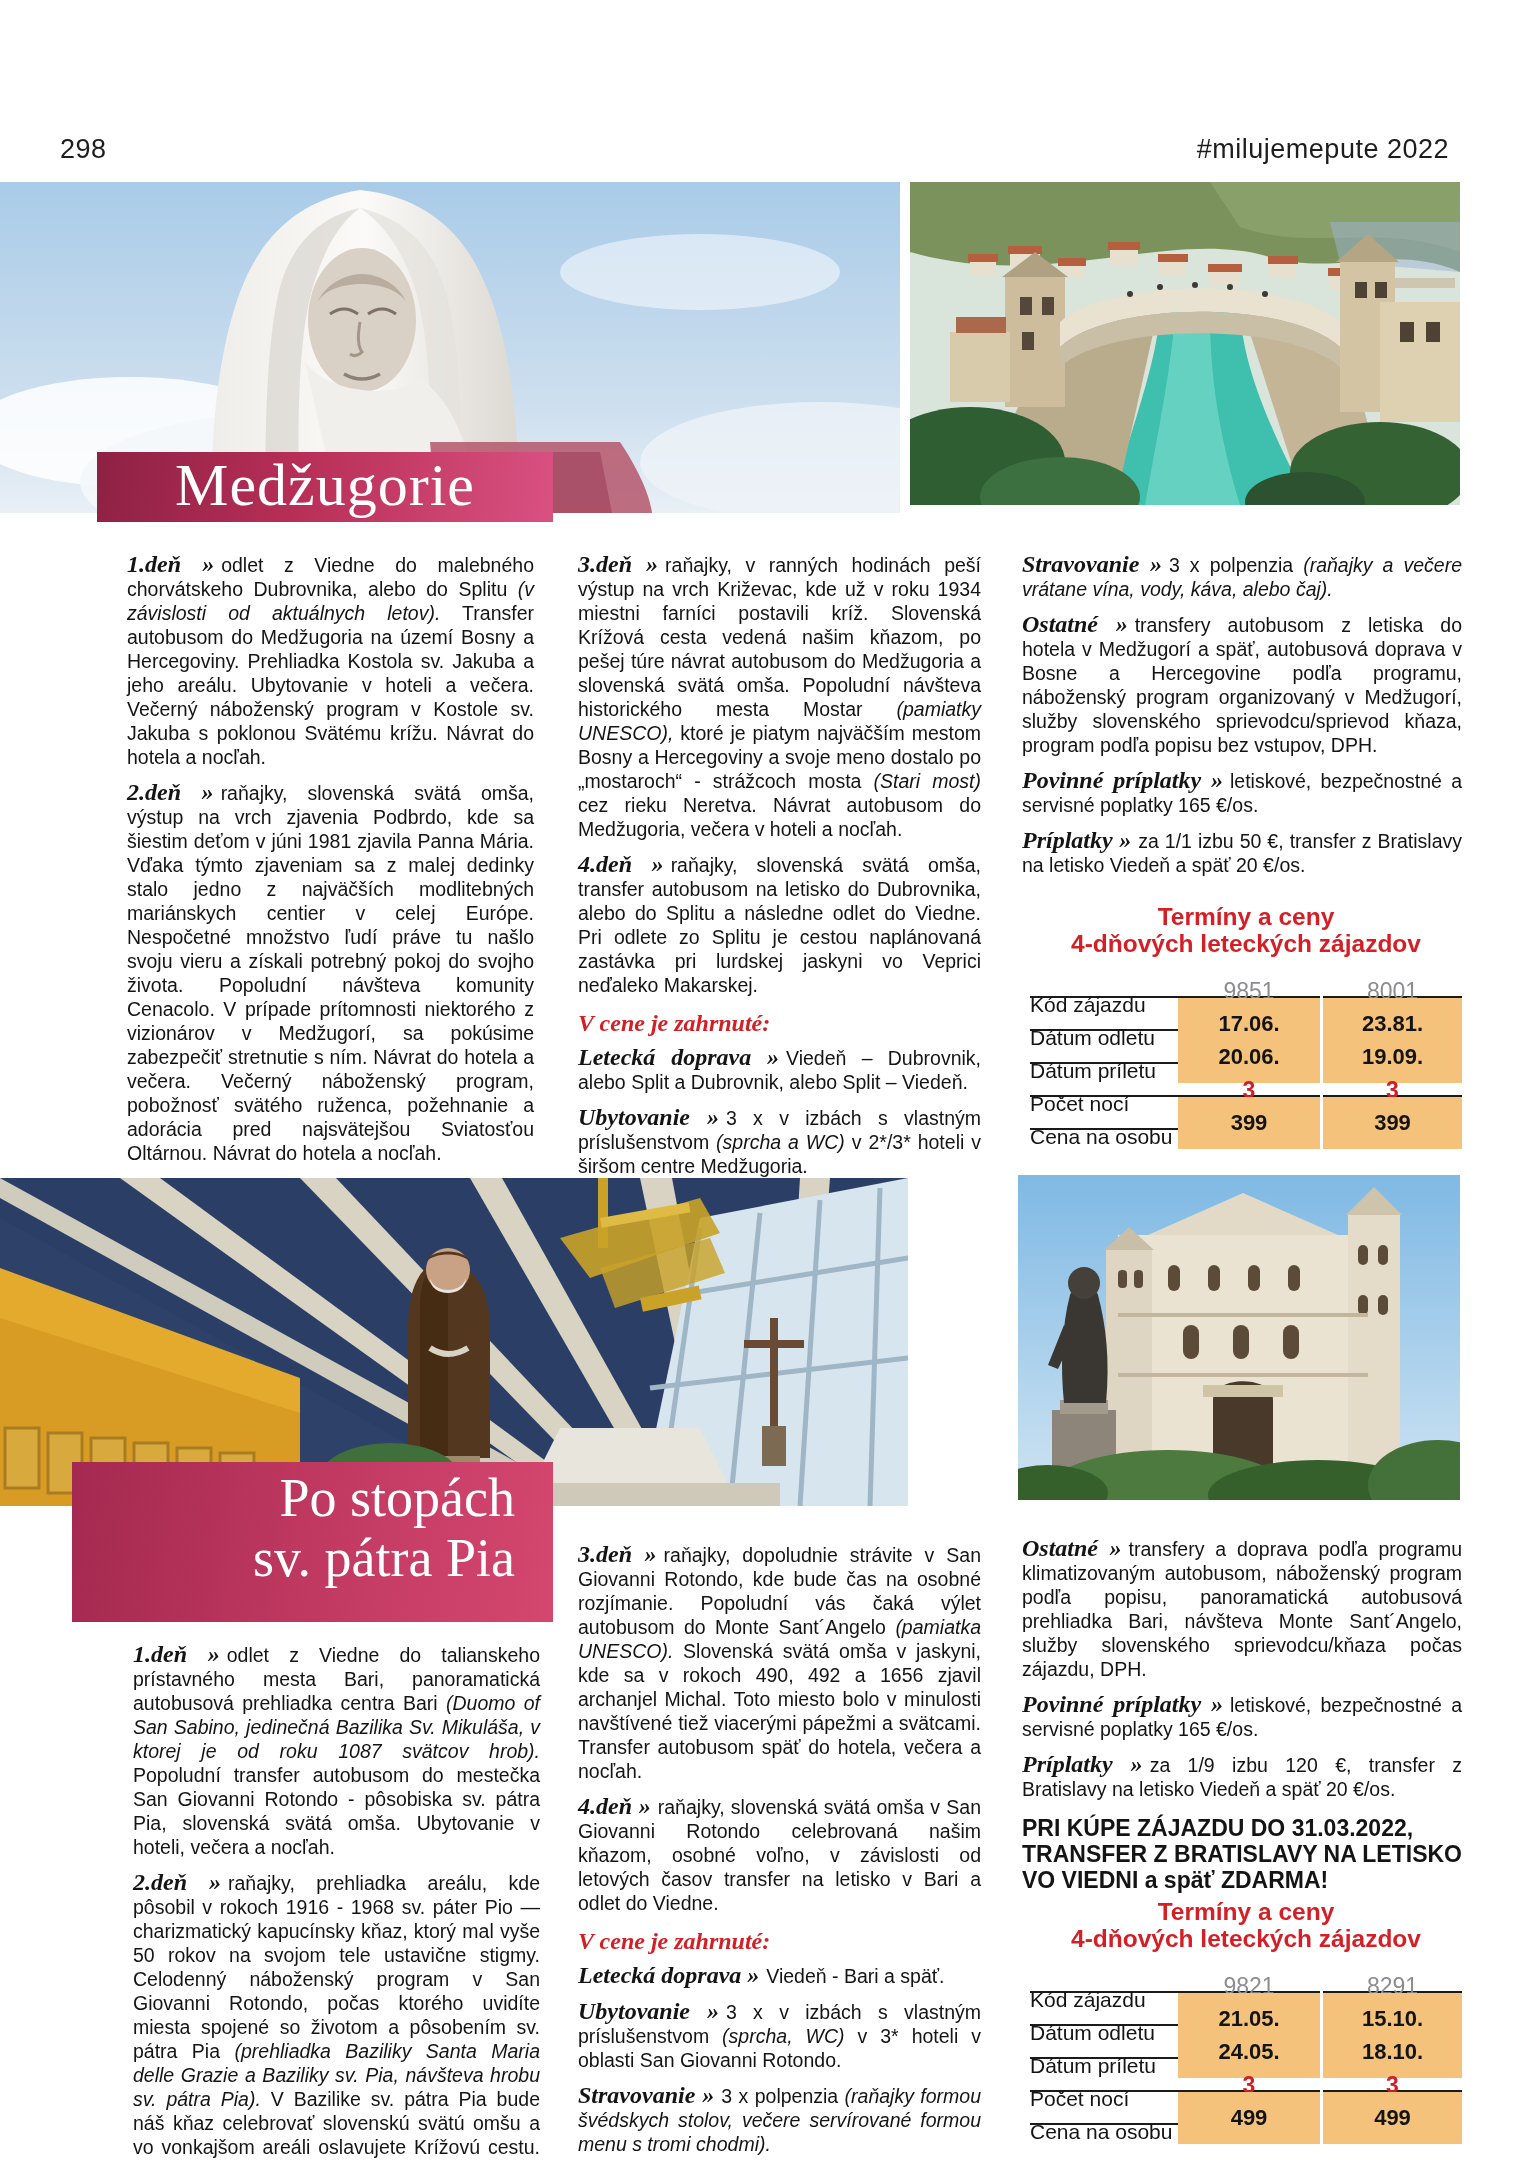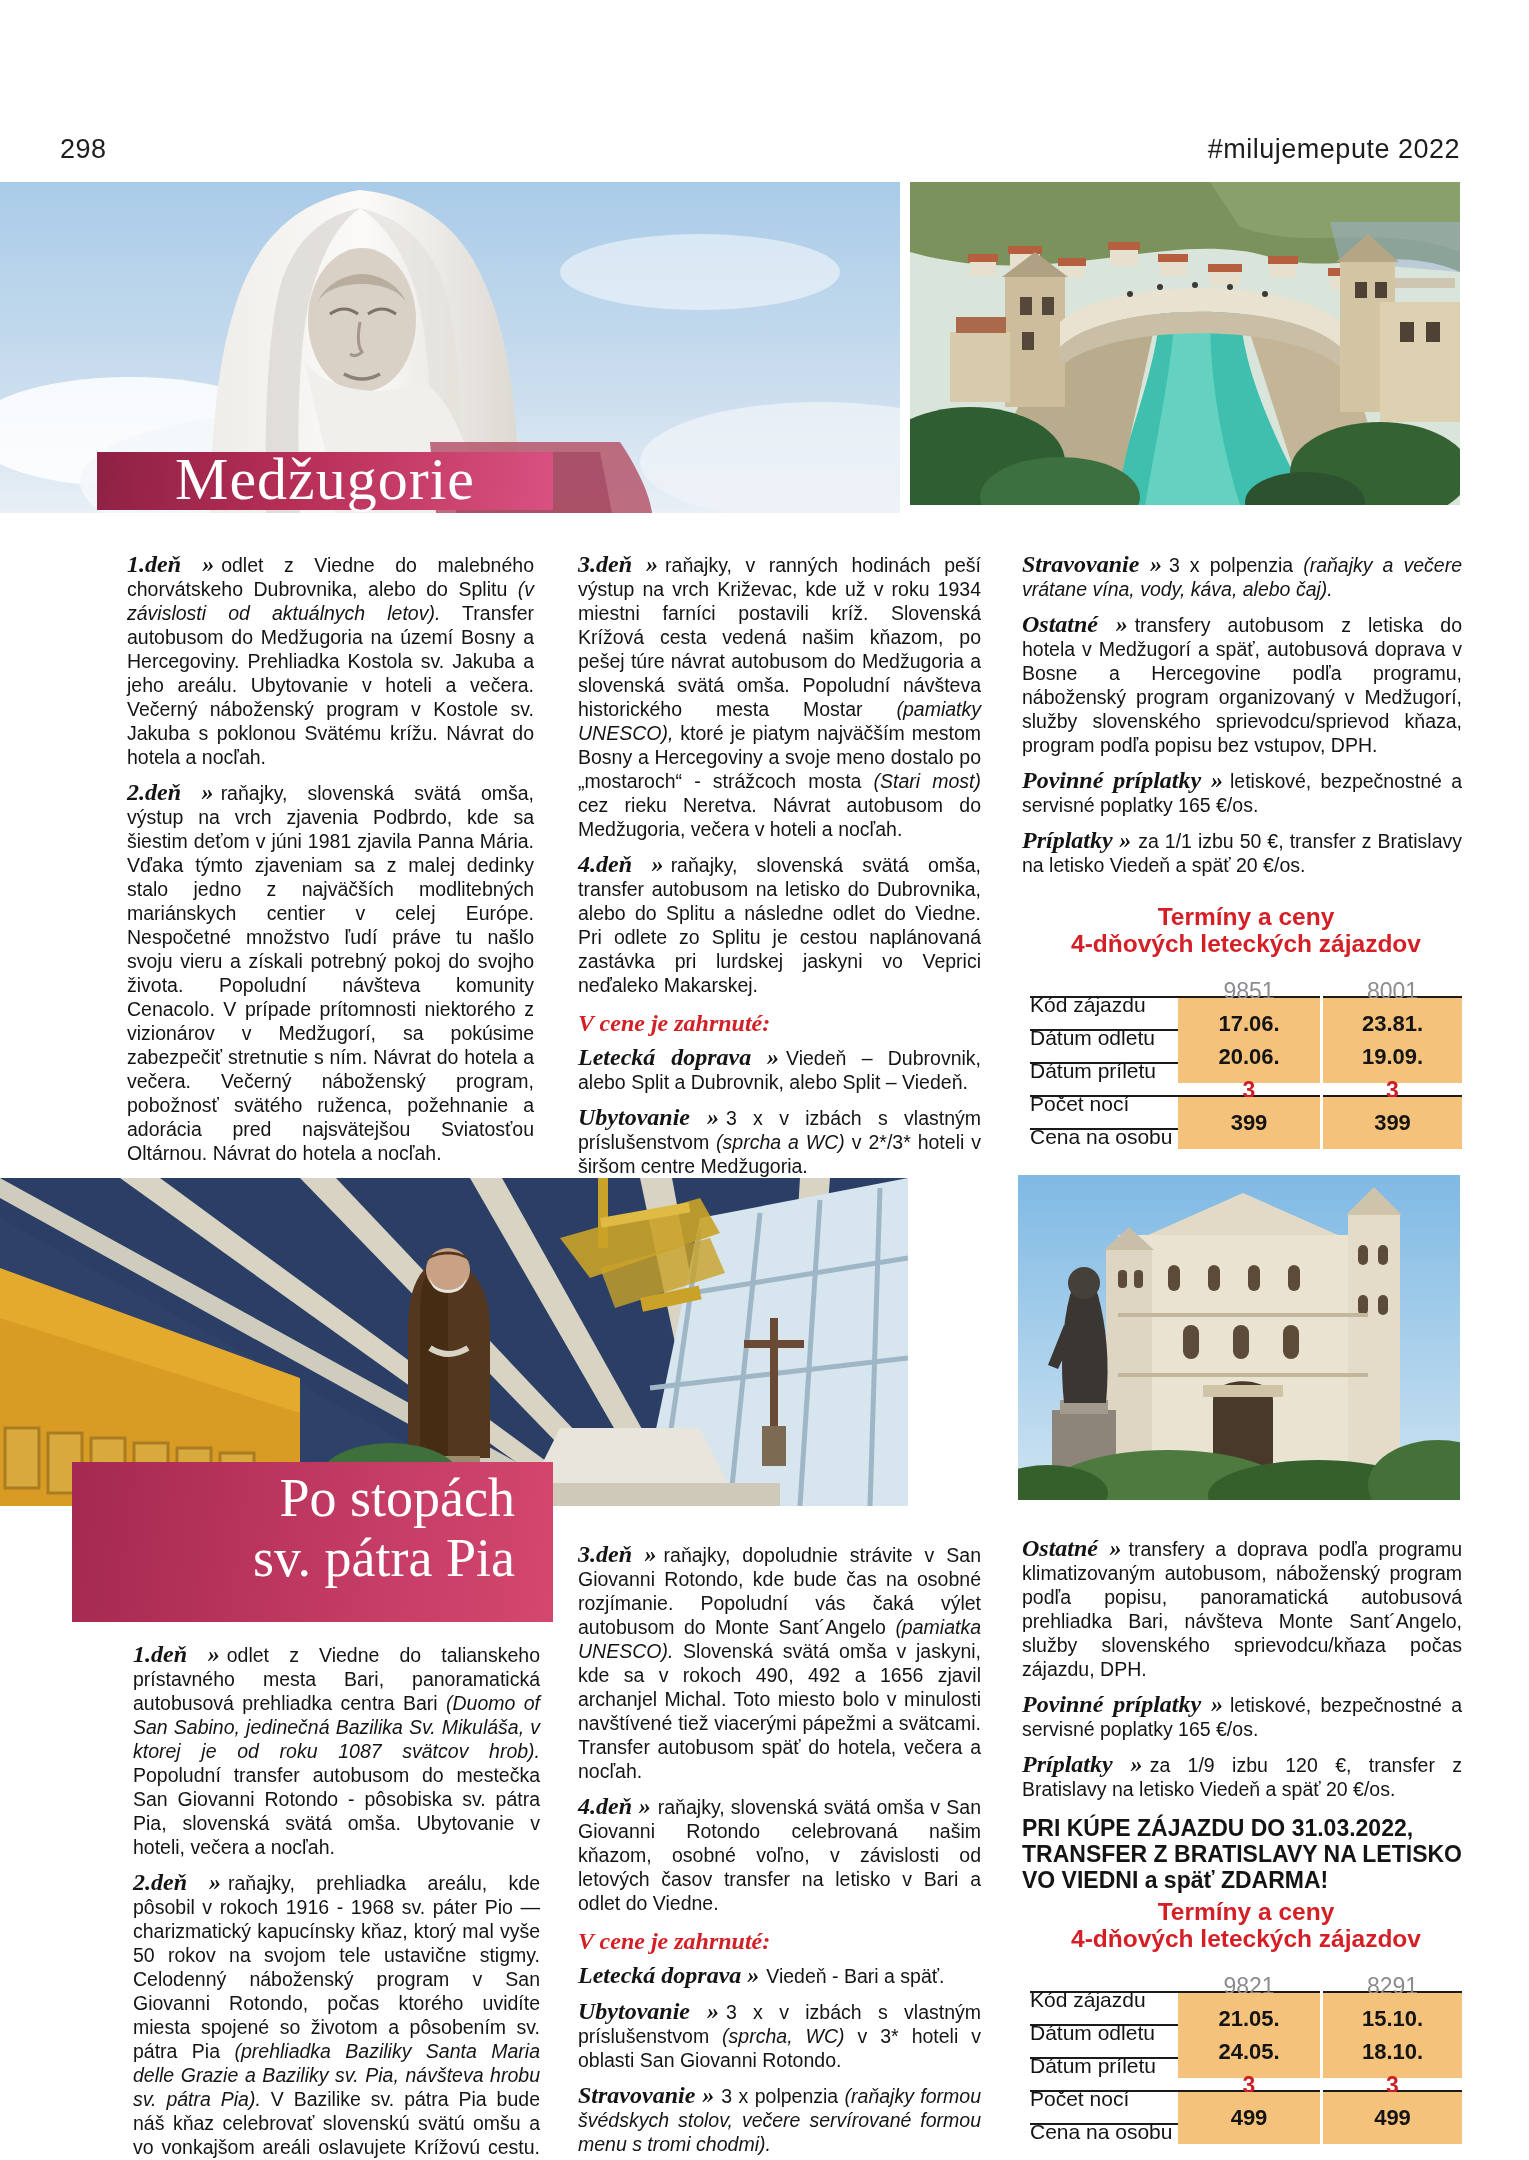--- a/index.html
+++ b/index.html
@@ -2,32 +2,32 @@
 <html lang="sk"><head>
 <meta charset="utf-8">
 <style>
   html,body{margin:0;padding:0;background:#ffffff;}
   #page{position:relative;width:1529px;height:2160px;background:#fff;overflow:hidden;
         font-family:"Liberation Sans",sans-serif;color:#141414;}
 
   
   .hdr{position:absolute;top:134px;font-size:27px;letter-spacing:.5px;color:#1d1d1d;font-weight:400;}
   #pagenum{left:60px;}
-  #brand{right:69px;}
+  #brand{right:80px;}
 
   
   .photo{position:absolute;overflow:hidden;}
   #photoA{left:0;top:182px;width:900px;height:331px;}
   #photoB{left:910px;top:182px;width:550px;height:323px;}
   #photoC{left:0;top:1178px;width:908px;height:328px;}
   #photoD{left:1018px;top:1175px;width:442px;height:325px;}
 
   
   .banner{position:absolute;color:#fff;font-family:"Liberation Serif",serif;}
-  #banner1{left:97px;top:452px;width:456px;height:58px;
+  #banner1{left:97px;top:452px;width:456px;height:70px;
            background:linear-gradient(97deg,#8e2145 0%,#b82f57 45%,#d95181 100%);
            display:flex;align-items:center;justify-content:center;}
   #banner1 .t{font-size:60px;letter-spacing:1px;transform:translateY(-2px);}
   #banner2{left:72px;top:1462px;width:481px;height:160px;
            background:linear-gradient(97deg,#a42950 0%,#c23a62 55%,#d4476f 100%);
            text-align:right;padding:0;box-sizing:border-box;}
   #banner2 .t{display:block;font-size:54px;line-height:60px;padding-right:38px;}
   #banner2 .t:first-child{padding-top:6px;}
 
   

